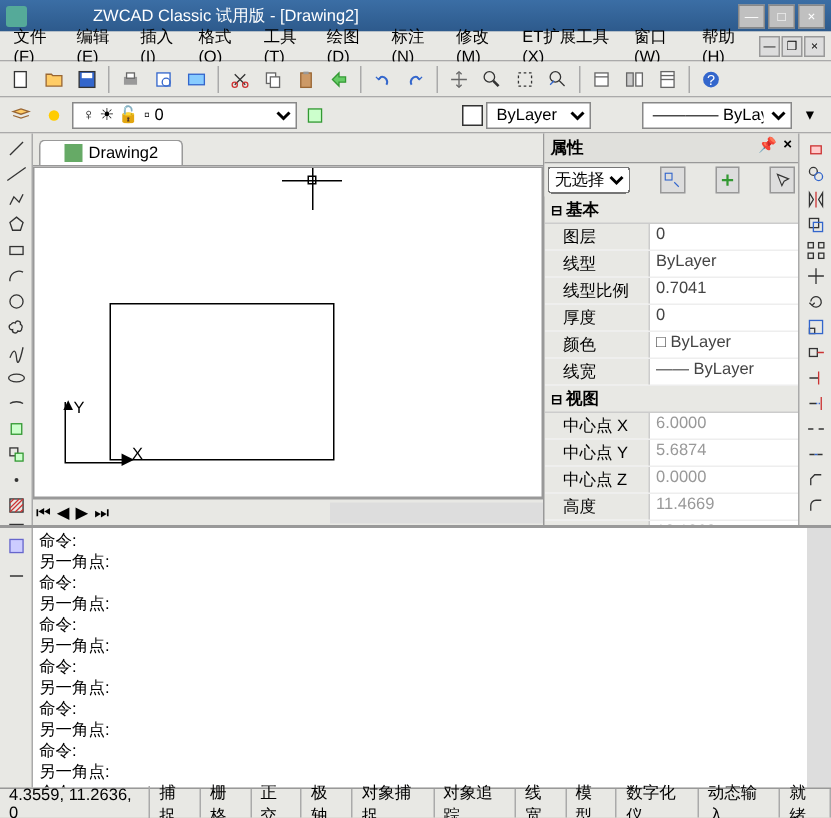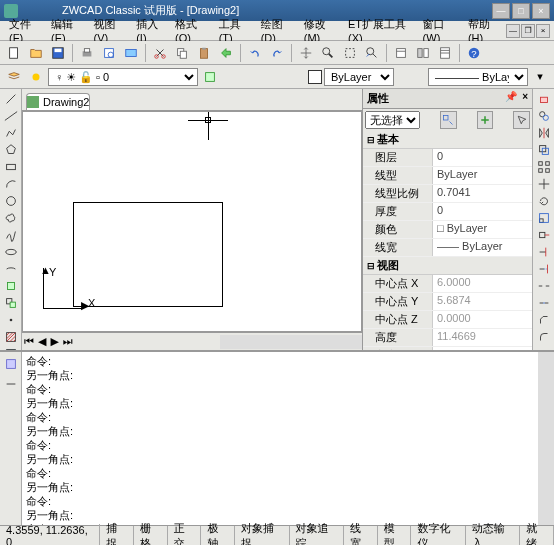--- a/index.html
+++ b/index.html
@@ -17,21 +17,21 @@
 .tbtn { width: 20px; height: 20px; border: 1px solid transparent; display: flex; align-items: center; justify-content: center; cursor: pointer; }
 .tbtn svg { width: 14px; height: 14px; }
 .tsep { width: 1px; height: 18px; background: #aaa; margin: 0 2px; }
 .tinput { background: #fff; border: 1px solid #888; height: 18px; padding: 0 2px; font-size: 11px; }
 .colorsw { width: 14px; height: 14px; border: 1px solid #333; }
 .middle { flex: 1; display: flex; min-height: 0; }
 .lefttools { width: 22px; background: #e8e8e4; border-right: 1px solid #aaa; display: flex; flex-direction: column; align-items: center; padding-top: 2px; gap: 1px; }
 .lefttools .tbtn { width: 18px; height: 18px; }
 .centerarea { flex: 1; display: flex; flex-direction: column; min-width: 0; }
 .tabbar { height: 22px; background: #e8e8e4; display: flex; align-items: flex-end; padding: 0 4px; border-bottom: 1px solid #999; }
-.doctab { background: #fff; border: 1px solid #999; border-bottom: none; padding: 2px 0; border-radius: 4px 4px 0 0; font-size: 11px; display: flex; align-items: center; gap: 4px; }
+.doctab { background: #fff; border: 1px solid #999; border-bottom: none; padding: 2px 16px; border-radius: 4px 4px 0 0; font-size: 11px; display: flex; align-items: center; gap: 4px; }
 .doctab .dicon { width: 12px; height: 12px; background: #6a6; }
 .canvas { flex: 1; background: #fff; position: relative; overflow: hidden; border: 1px solid #999; }
 .canvas .cross { position: absolute; left: 185px; top: 8px; }
 .canvas .cross .h { position: absolute; width: 40px; height: 1px; background: #000; left: -20px; top: 0; }
 .canvas .cross .v { position: absolute; width: 1px; height: 40px; background: #000; left: 0; top: -20px; }
 .canvas .cross .c { position: absolute; width: 6px; height: 6px; border: 1px solid #000; left: -3px; top: -3px; }
 .canvas .rect { position: absolute; left: 50px; top: 90px; width: 150px; height: 105px; border: 1px solid #000; }
 .canvas .ucs { position: absolute; left: 20px; bottom: 22px; font-size: 10px; }
 .canvas .ucs .yax { border-left: 1px solid #000; height: 40px; }
 .canvas .ucs .xax { border-bottom: 1px solid #000; width: 40px; }
@@ -77,25 +77,25 @@
   <div class="winbtns">
     <div class="wbtn">—</div>
     <div class="wbtn">□</div>
     <div class="wbtn">×</div>
   </div>
 </div>
 
 <div class="menubar">
   <span class="mitem">文件(F)</span>
   <span class="mitem">编辑(E)</span>
-  <span class="mitem">视图(V)</span>
   <span class="mitem">插入(I)</span>
   <span class="mitem">格式(O)</span>
   <span class="mitem">工具(T)</span>
   <span class="mitem">绘图(D)</span>
+  <span class="mitem">标注(N)</span>
   <span class="mitem">修改(M)</span>
   <span class="mitem">ET扩展工具(X)</span>
   <span class="mitem">窗口(W)</span>
   <span class="mitem">帮助(H)</span>
   <div class="endctrl">
     <div class="ebtn">—</div>
     <div class="ebtn">❐</div>
     <div class="ebtn">×</div>
   </div>
 </div>

